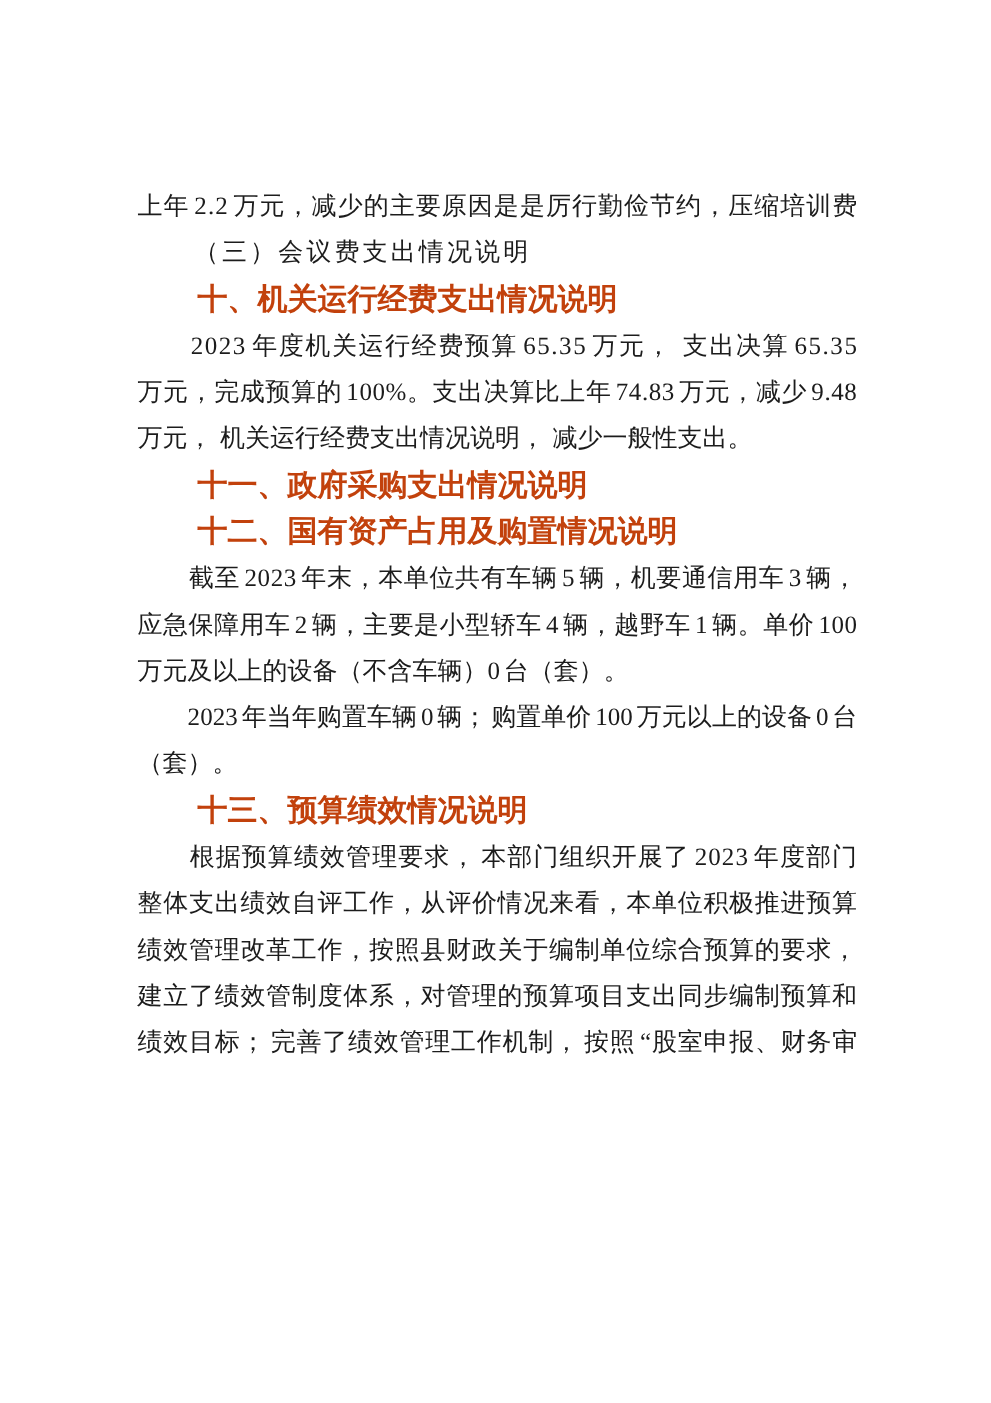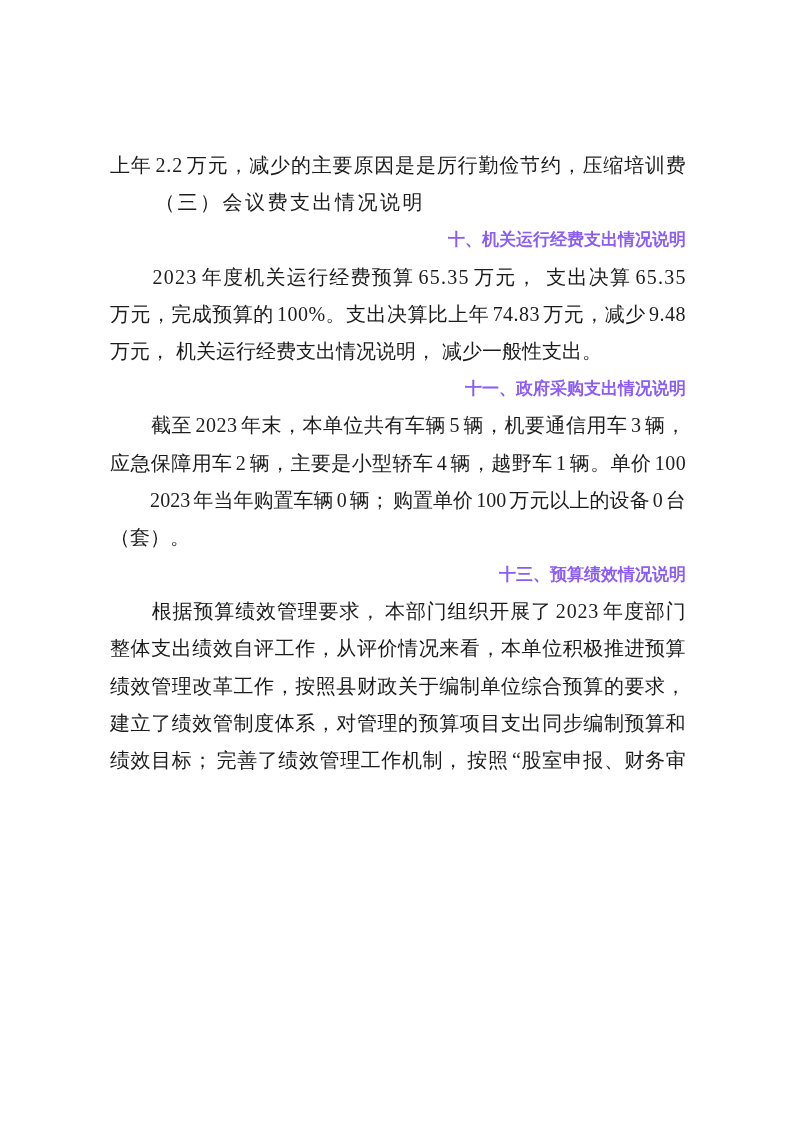--- a/index.html
+++ b/index.html
@@ -26,23 +26,22 @@
     font-family: "Liberation Serif", "DejaVu Serif", serif;
     font-size: 20px;
     color: #1c1c1c;
     white-space: pre;
     word-spacing: -2px;
   }
   
   .head {
     font-family: "Liberation Sans", "DejaVu Sans", sans-serif;
     font-weight: 700;
-    font-size: 17px;
-    color: #8b5cf6;
-    text-align: right;
+    font-size: 24px;
+    color: #c2410c;
   }
   
   .kai {
     letter-spacing: 2.5px;
   }
   
   .j {
     display: flex;
     justify-content: space-between;
   }
@@ -56,22 +55,24 @@
 
 <div class="page">
   <div class="content">
     <div class="line j"><span>上</span><span>年</span><span> </span><span>2</span><span>.</span><span>2</span><span> </span><span>万</span><span>元</span><span>，</span><span>减</span><span>少</span><span>的</span><span>主</span><span>要</span><span>原</span><span>因</span><span>是</span><span>是</span><span>厉</span><span>行</span><span>勤</span><span>俭</span><span>节</span><span>约</span><span>，</span><span>压</span><span>缩</span><span>培</span><span>训</span><span>费</span></div>
     <div class="line kai">　　（三）会议费支出情况说明</div>
     <div class="line head">　　十、机关运行经费支出情况说明</div>
     <div class="line j"><span>　</span><span>　</span><span>2</span><span>0</span><span>2</span><span>3</span><span> </span><span>年</span><span>度</span><span>机</span><span>关</span><span>运</span><span>行</span><span>经</span><span>费</span><span>预</span><span>算</span><span> </span><span>6</span><span>5</span><span>.</span><span>3</span><span>5</span><span> </span><span>万</span><span>元</span><span>，</span><span> </span><span> </span><span>支</span><span>出</span><span>决</span><span>算</span><span> </span><span>6</span><span>5</span><span>.</span><span>3</span><span>5</span></div>
     <div class="line j"><span>万</span><span>元</span><span>，</span><span>完</span><span>成</span><span>预</span><span>算</span><span>的</span><span> </span><span>1</span><span>0</span><span>0</span><span>%</span><span>。</span><span>支</span><span>出</span><span>决</span><span>算</span><span>比</span><span>上</span><span>年</span><span> </span><span>7</span><span>4</span><span>.</span><span>8</span><span>3</span><span> </span><span>万</span><span>元</span><span>，</span><span>减</span><span>少</span><span> </span><span>9</span><span>.</span><span>4</span><span>8</span></div>
     <div class="line">万元，  机关运行经费支出情况说明，  减少一般性支出。</div>
     <div class="line head">　　十一、政府采购支出情况说明</div>
+    <div class="line head">　　十二、国有资产占用及购置情况说明</div>
     <div class="line j"><span>　</span><span>　</span><span>截</span><span>至</span><span> </span><span>2</span><span>0</span><span>2</span><span>3</span><span> </span><span>年</span><span>末</span><span>，</span><span>本</span><span>单</span><span>位</span><span>共</span><span>有</span><span>车</span><span>辆</span><span> </span><span>5</span><span> </span><span>辆</span><span>，</span><span>机</span><span>要</span><span>通</span><span>信</span><span>用</span><span>车</span><span> </span><span>3</span><span> </span><span>辆</span><span>，</span></div>
     <div class="line j"><span>应</span><span>急</span><span>保</span><span>障</span><span>用</span><span>车</span><span> </span><span>2</span><span> </span><span>辆</span><span>，</span><span>主</span><span>要</span><span>是</span><span>小</span><span>型</span><span>轿</span><span>车</span><span> </span><span>4</span><span> </span><span>辆</span><span>，</span><span>越</span><span>野</span><span>车</span><span> </span><span>1</span><span> </span><span>辆</span><span>。</span><span>单</span><span>价</span><span> </span><span>1</span><span>0</span><span>0</span></div>
+    <div class="line">万元及以上的设备（不含车辆）0 台（套）。</div>
     <div class="line j"><span>　</span><span>　</span><span>2</span><span>0</span><span>2</span><span>3</span><span> </span><span>年</span><span>当</span><span>年</span><span>购</span><span>置</span><span>车</span><span>辆</span><span> </span><span>0</span><span> </span><span>辆</span><span>；</span><span> </span><span>购</span><span>置</span><span>单</span><span>价</span><span> </span><span>1</span><span>0</span><span>0</span><span> </span><span>万</span><span>元</span><span>以</span><span>上</span><span>的</span><span>设</span><span>备</span><span> </span><span>0</span><span> </span><span>台</span></div>
     <div class="line">（套）。</div>
     <div class="line head">　　十三、预算绩效情况说明</div>
     <div class="line j"><span>　</span><span>　</span><span>根</span><span>据</span><span>预</span><span>算</span><span>绩</span><span>效</span><span>管</span><span>理</span><span>要</span><span>求</span><span>，</span><span> </span><span>本</span><span>部</span><span>门</span><span>组</span><span>织</span><span>开</span><span>展</span><span>了</span><span> </span><span>2</span><span>0</span><span>2</span><span>3</span><span> </span><span>年</span><span>度</span><span>部</span><span>门</span></div>
     <div class="line j"><span>整</span><span>体</span><span>支</span><span>出</span><span>绩</span><span>效</span><span>自</span><span>评</span><span>工</span><span>作</span><span>，</span><span>从</span><span>评</span><span>价</span><span>情</span><span>况</span><span>来</span><span>看</span><span>，</span><span>本</span><span>单</span><span>位</span><span>积</span><span>极</span><span>推</span><span>进</span><span>预</span><span>算</span></div>
     <div class="line j"><span>绩</span><span>效</span><span>管</span><span>理</span><span>改</span><span>革</span><span>工</span><span>作</span><span>，</span><span>按</span><span>照</span><span>县</span><span>财</span><span>政</span><span>关</span><span>于</span><span>编</span><span>制</span><span>单</span><span>位</span><span>综</span><span>合</span><span>预</span><span>算</span><span>的</span><span>要</span><span>求</span><span>，</span></div>
     <div class="line j"><span>建</span><span>立</span><span>了</span><span>绩</span><span>效</span><span>管</span><span>制</span><span>度</span><span>体</span><span>系</span><span>，</span><span>对</span><span>管</span><span>理</span><span>的</span><span>预</span><span>算</span><span>项</span><span>目</span><span>支</span><span>出</span><span>同</span><span>步</span><span>编</span><span>制</span><span>预</span><span>算</span><span>和</span></div>
     <div class="line j"><span>绩</span><span>效</span><span>目</span><span>标</span><span>；</span><span> </span><span>完</span><span>善</span><span>了</span><span>绩</span><span>效</span><span>管</span><span>理</span><span>工</span><span>作</span><span>机</span><span>制</span><span>，</span><span> </span><span>按</span><span>照</span><span> </span><span>“</span><span>股</span><span>室</span><span>申</span><span>报</span><span>、</span><span>财</span><span>务</span><span>审</span></div>
   </div>
 </div>

